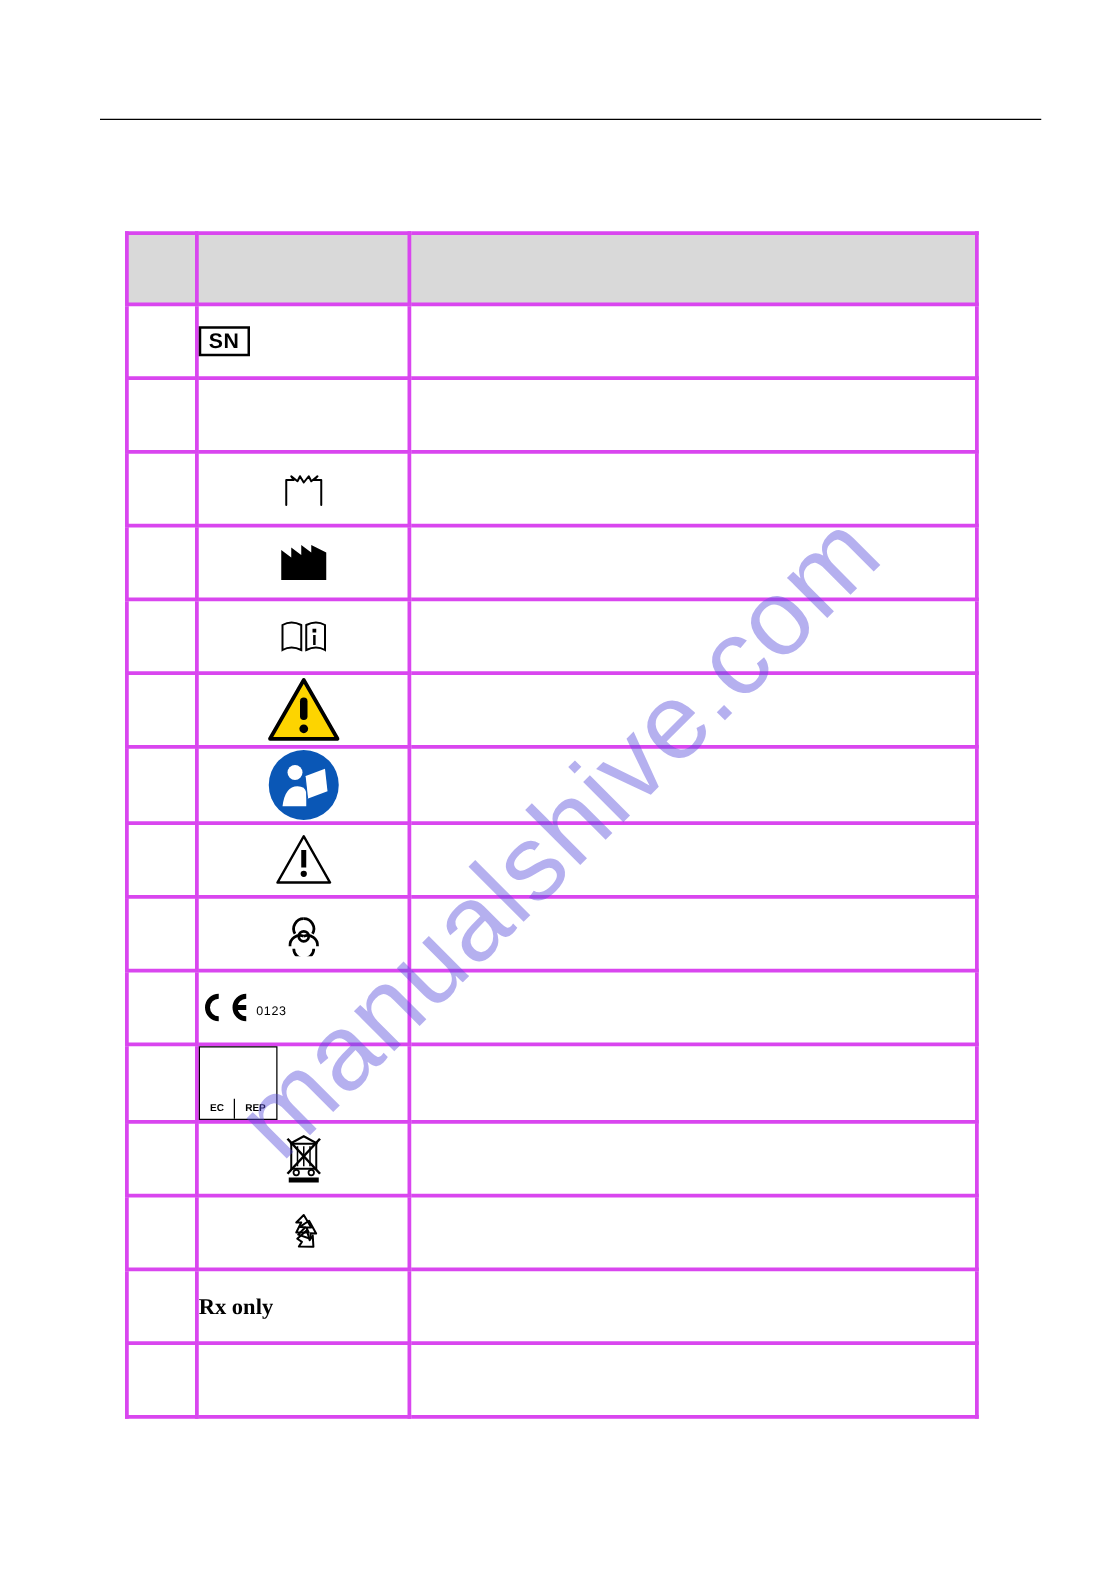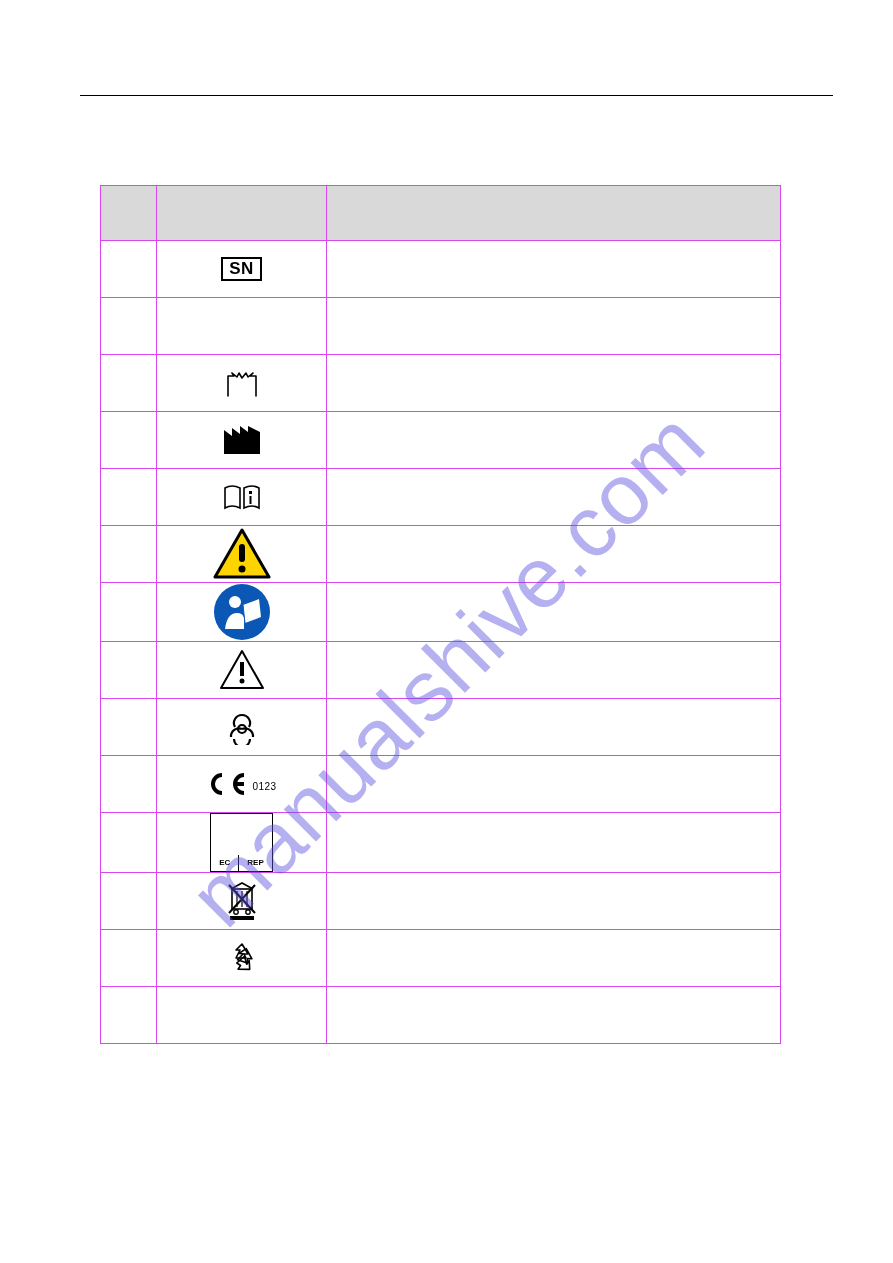--- a/index.html
+++ b/index.html
@@ -24,24 +24,24 @@
     left: 100px;
     top: 185px;
     border-collapse: collapse;
     width: 680px;
     table-layout: fixed;
   }
   table.symbols col.c1 { width: 56px; }
   table.symbols col.c2 { width: 170px; }
   table.symbols col.c3 { width: 454px; }
   table.symbols td, table.symbols th {
-    border: 1px solid #d946ef;
+    border: 3px solid #d946ef;
     padding: 0;
     vertical-align: middle;
-    text-align: center;
+    text-align: left;
   }
   table.symbols thead td {
     background: #d9d9d9;
     height: 54px;
   }
   table.symbols tbody td {
     height: 56px;
   }
   
   tr.r1 td  { height: 60px; }
@@ -276,20 +276,27 @@
           <g fill="none" stroke="#000" stroke-width="1.6" stroke-linejoin="round">
             <path d="M18 4 L24 14 L20 14 L22 18 L12 18 L16 10 L12 10 Z"></path>
             <path d="M6 22 L12 12 L14 16 L18 14 L20 24 L12 22 L14 26 Z" transform="rotate(120 18 20)"></path>
             <path d="M6 22 L12 12 L14 16 L18 14 L20 24 L12 22 L14 26 Z" transform="rotate(240 18 20)"></path>
           </g>
         </svg>
       </td>
       <td></td>
     </tr>
 
+    <tr class="r14">
+      <td></td>
+      <td class="symbol-cell">
+        <span class="rx">Rx only</span>
+      </td>
+      <td></td>
+    </tr>
 
     <tr class="r15">
       <td></td>
       <td class="symbol-cell"></td>
       <td></td>
     </tr>
   </tbody>
 </table>
 
 <div class="watermark">manualshive.com</div>

